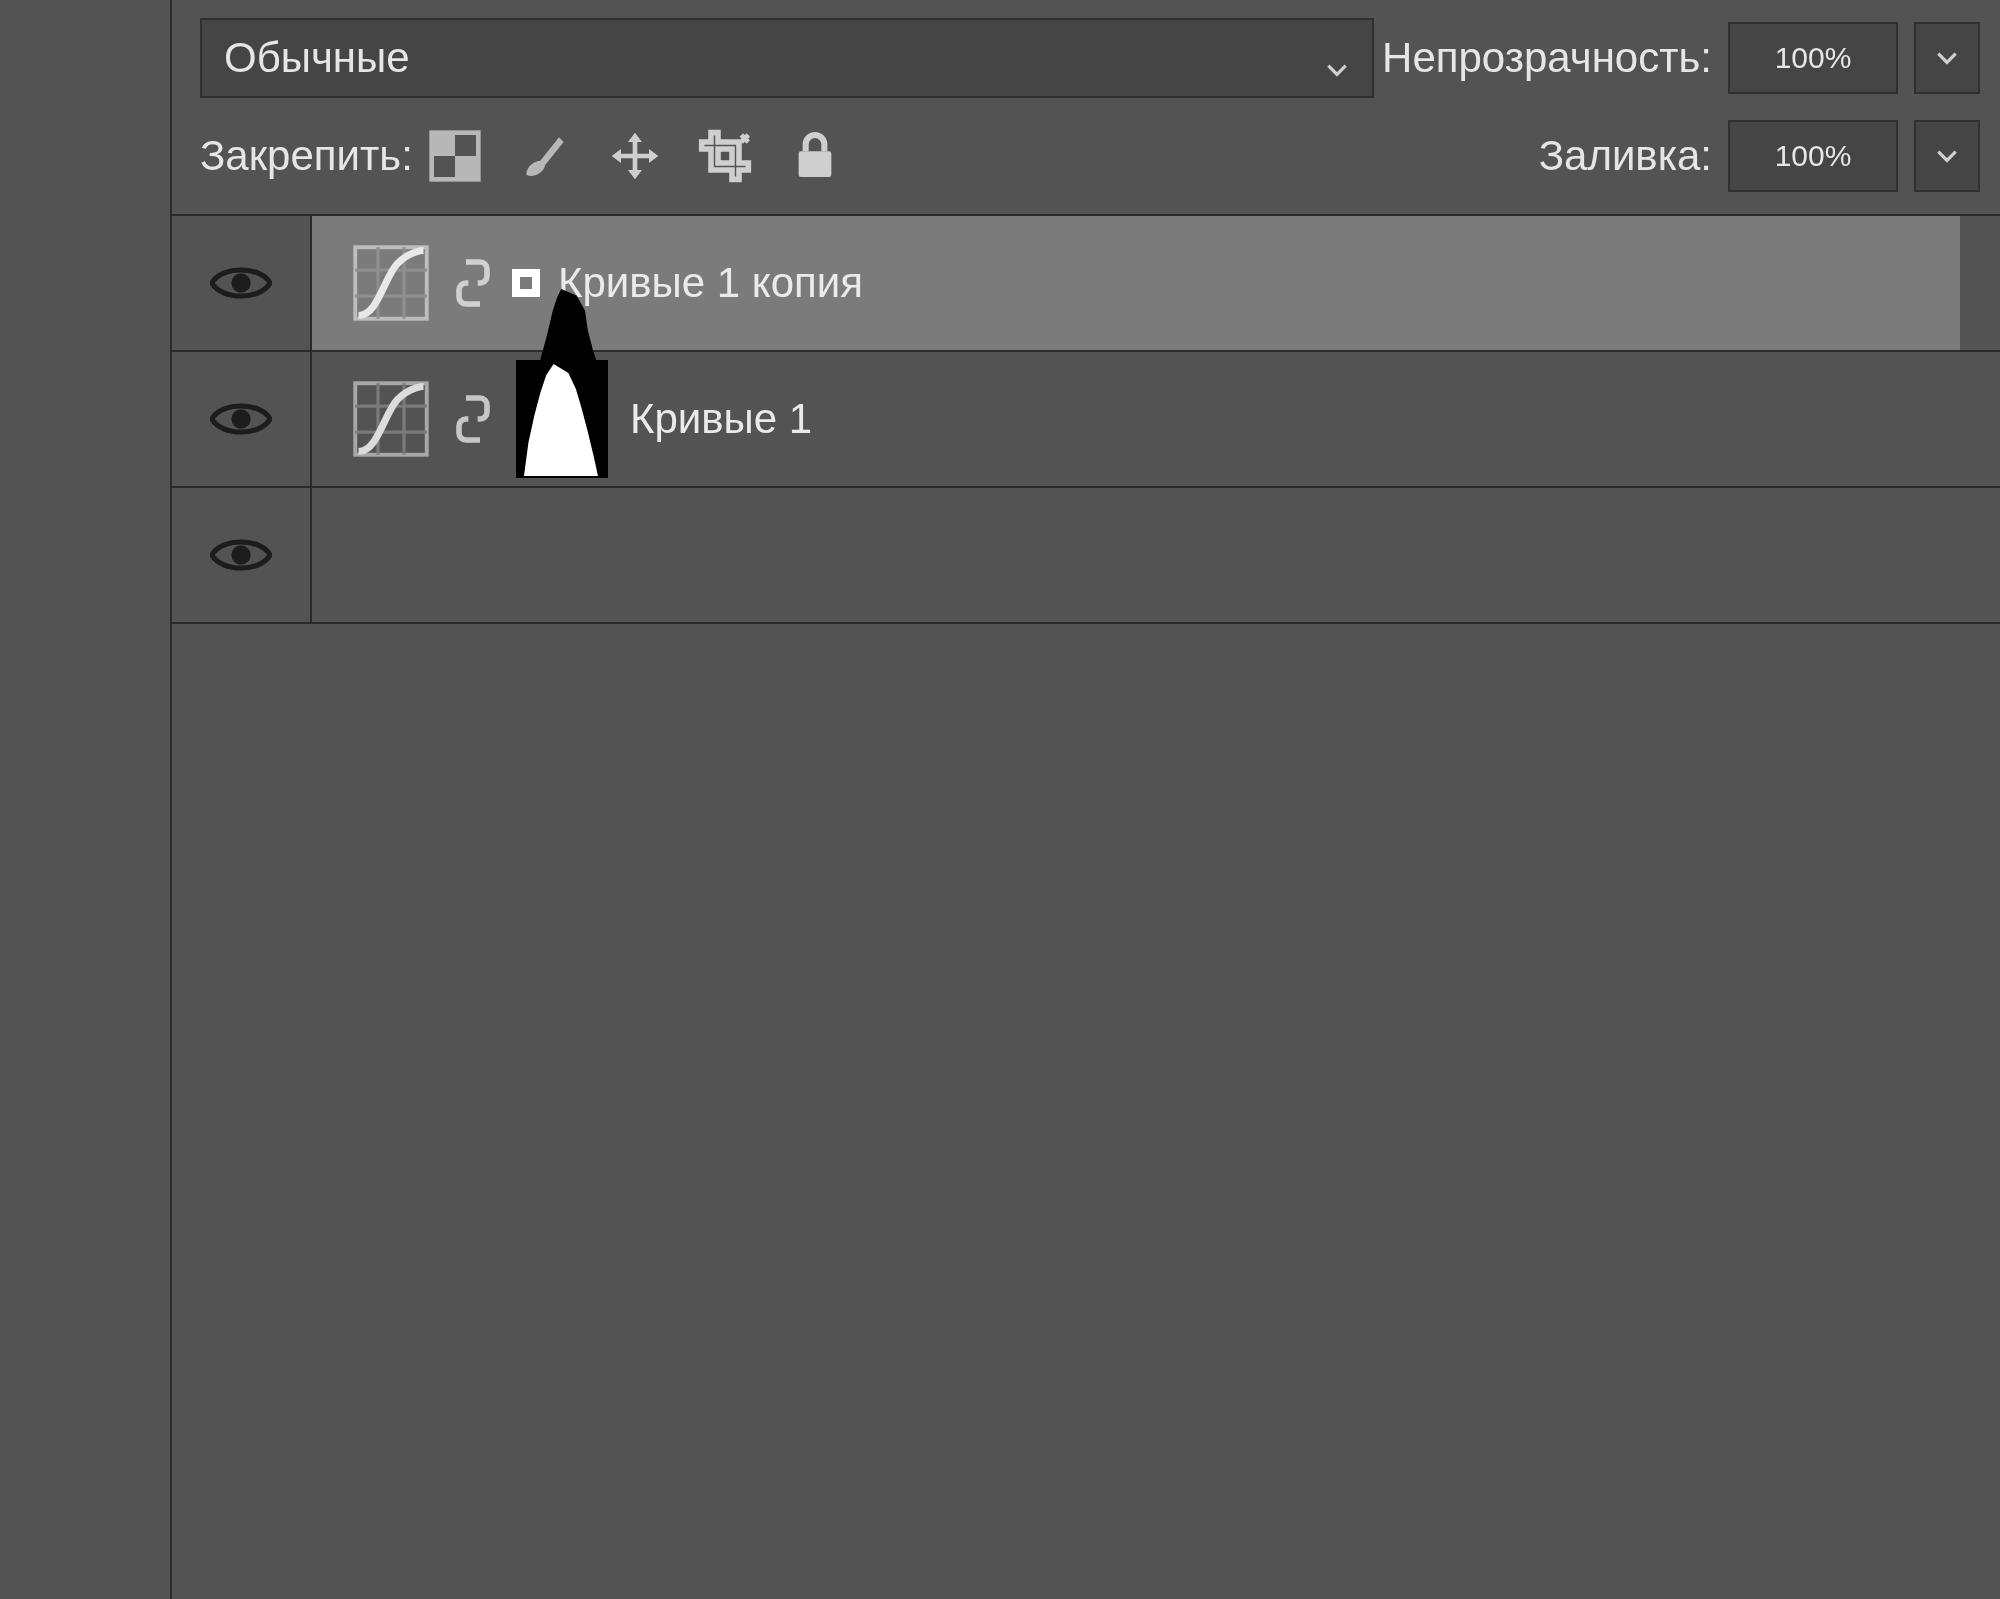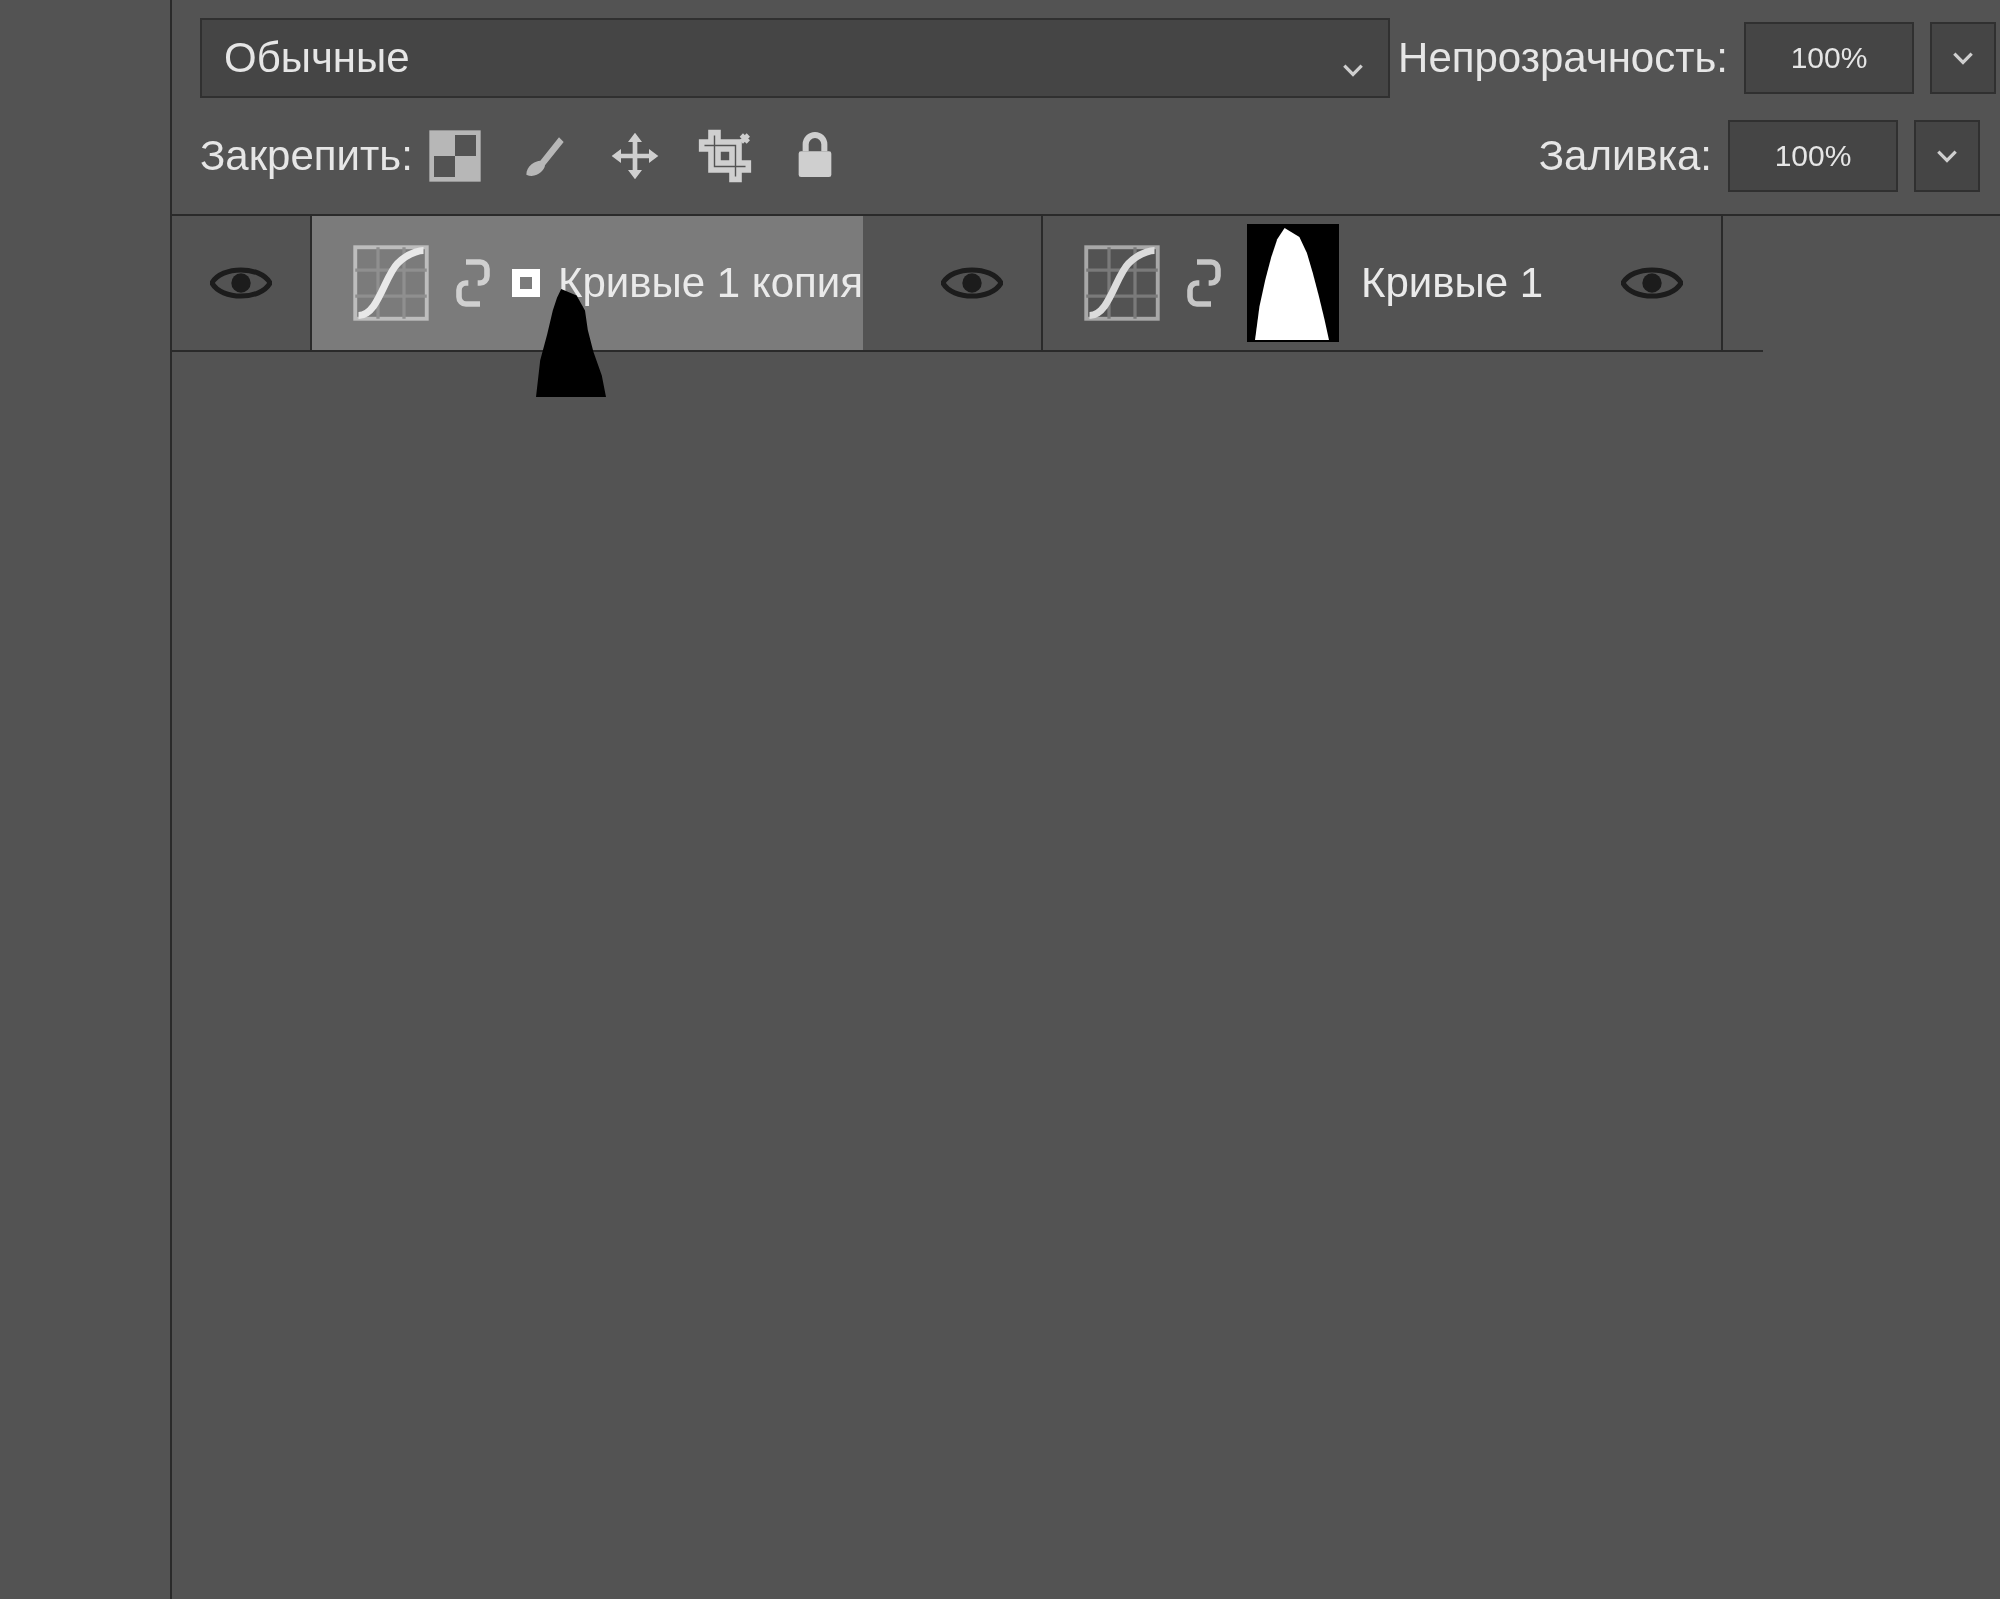--- a/index.html
+++ b/index.html
@@ -22,21 +22,21 @@
     top: 0;
     right: 0;
     bottom: 0;
     background: #535353;
     border-left: 2px solid #2a2a2a;
   }
   
   .row-top {
     display: flex;
     align-items: center;
-    padding: 18px 4px 0 28px;
+    padding: 18px 20px 0 28px;
     gap: 8px;
   }
   .blend-select {
     flex: 1;
     height: 80px;
     background: #454545;
     border: 2px solid #303030;
     display: flex;
     align-items: center;
     justify-content: space-between;
@@ -109,21 +109,21 @@
   .ic svg { width: 100%; height: 100%; }
   .fill-group {
     margin-left: auto;
     display: flex;
     align-items: center;
     gap: 16px;
   }
   
   .layers {
     display: flex;
-    flex-direction: row;
+    flex-direction: column;
   }
   .layer {
     display: flex;
     align-items: center;
     height: 136px;
     border-bottom: 2px solid #2a2a2a;
     padding-right: 40px;
   }
   .layer.selected .layer-body { background: #7b7b7b; }
   .vis-col {

